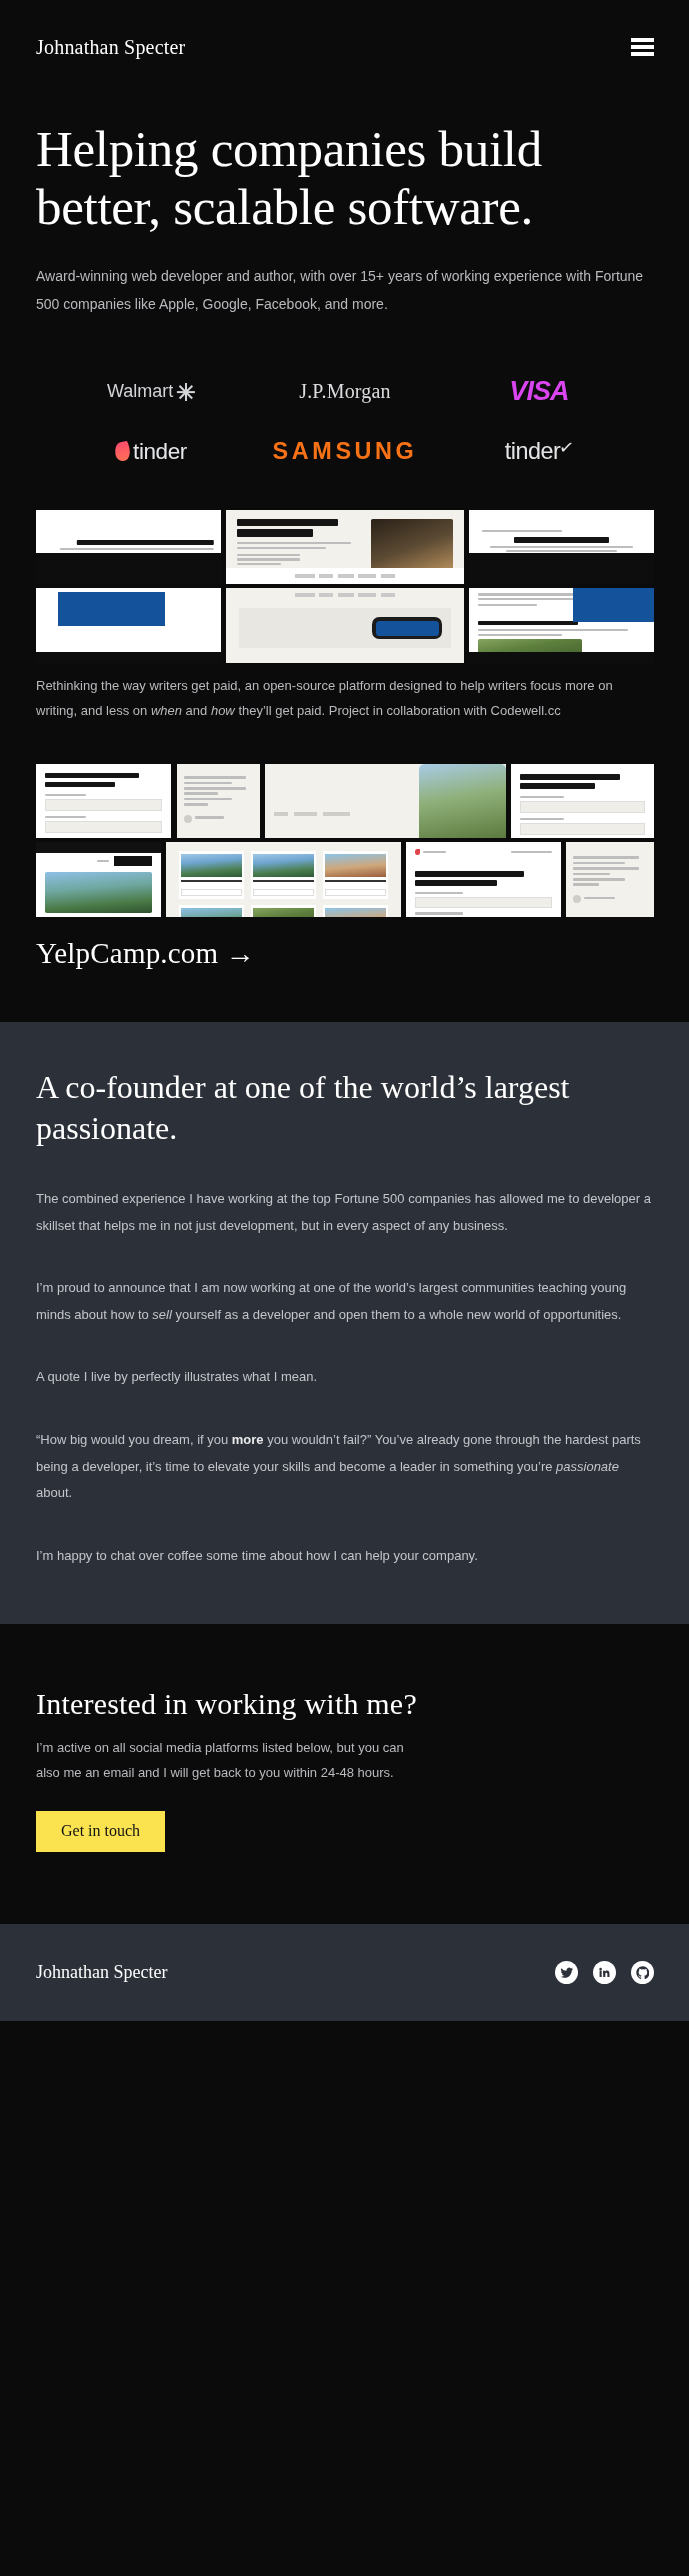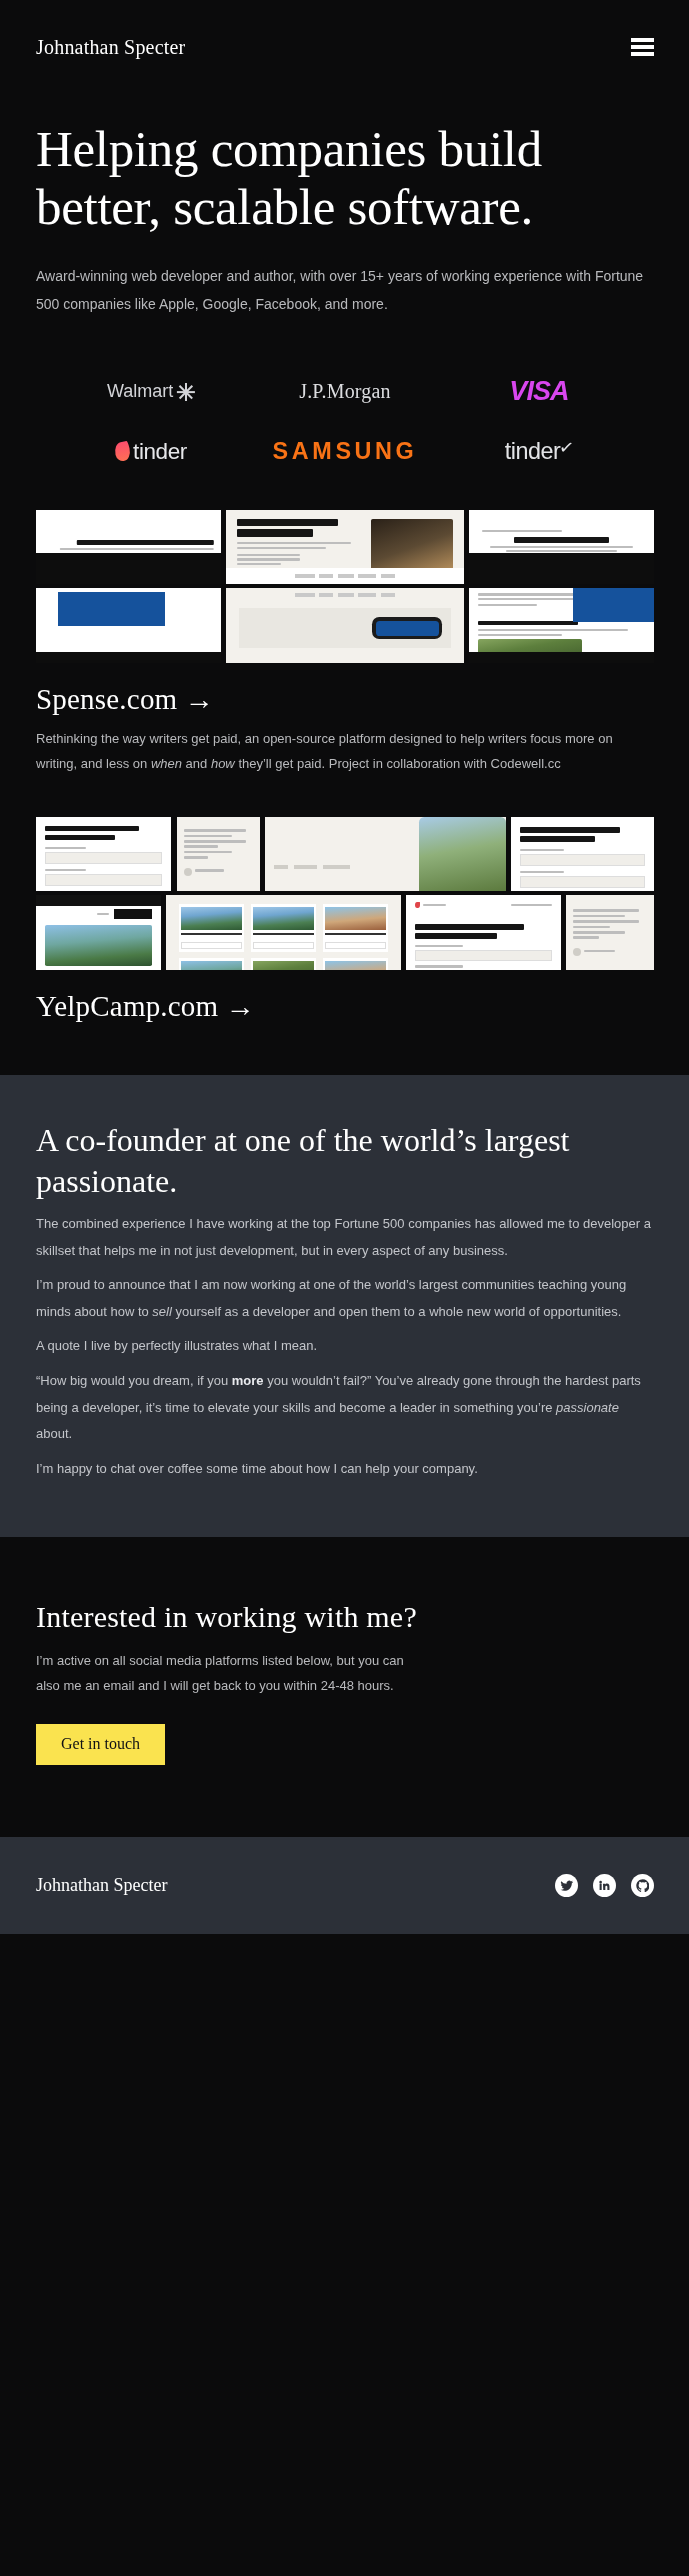--- a/index.html
+++ b/index.html
@@ -131,21 +131,21 @@
   .proj-desc i { font-style: italic; }
 
   
   .about { background: #2c3038; padding: 45px 36px 54px 36px; }
   .about h2 {
     font-family: "Liberation Serif", serif;
     color: #ffffff; font-size: 32px; line-height: 1.3; font-weight: 400;
     max-width: 557px;
   }
   .about p {
-    color: #c3c5ca; font-size: 13px; line-height: 2.05; margin-top: 8px; max-width: 629px;
+    color: #c3c5ca; font-size: 13px; line-height: 2.05; margin-top: 36px; max-width: 629px;
   }
   .about p.gap { margin-top: 40px; }
   .about i { font-style: italic; }
   .about b { font-weight: 700; color: #e9eaee; }
 
   
   .cta { background: #0b0b0c; padding: 63px 36px 72px 36px; }
   .cta h2 {
     font-family: "Liberation Serif", serif;
     color: #ffffff; font-size: 30px; font-weight: 400; letter-spacing: 0.2px;
@@ -320,21 +320,20 @@
               <div class="t w50"></div>
             <div class="img img-forest" style="height:23.4px;margin-top:3.6px;width:62%;"></div>
           </div>
           <div class="blue-card" style="position:absolute;right:0;top:0;width:44%;height:34px;"></div>
           <div style="position:absolute;left:0;right:0;bottom:0;height:14%;background:#0d0d0d;"></div>
         </div>
       </div>
     </div>
   </div>
 
-  <h3 class="proj-title">Spense.com →</h3>
   <p class="proj-desc"><span>Rethinking the way writers get paid, an open-source platform designed to help writers focus more on writing, and less on </span><i>when</i><span> and </span><i>how</i><span> they’ll get paid. Project in collaboration with Codewell.cc</span></p>
 </section>
 
 <section class="project" style="padding-top:40px;">
   <div class="shot">
     <div class="grid2">
       <div class="row" style="grid-template-columns:0.9fr 0.55fr 1.6fr 0.95fr;">
         <div class="pane white">
           <div class="mini" style="padding:9px 9px;">
             <div class="h w80" style="height:5.4px;"></div>

